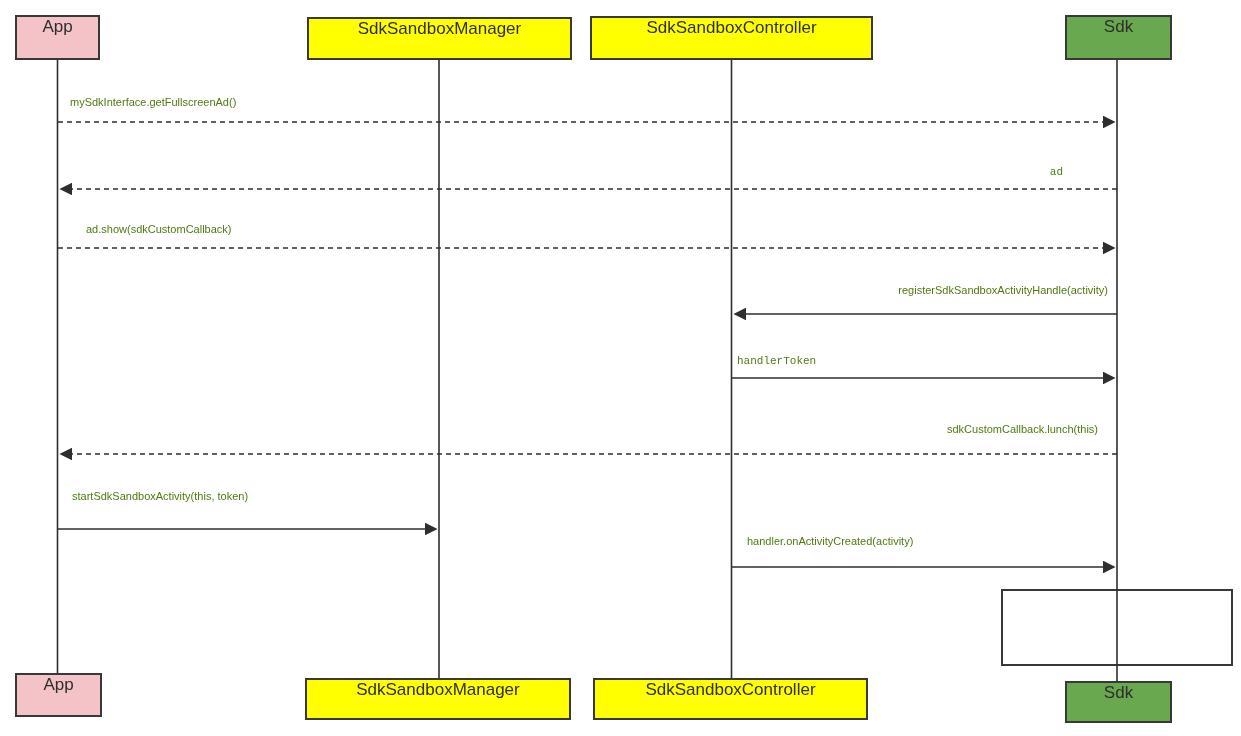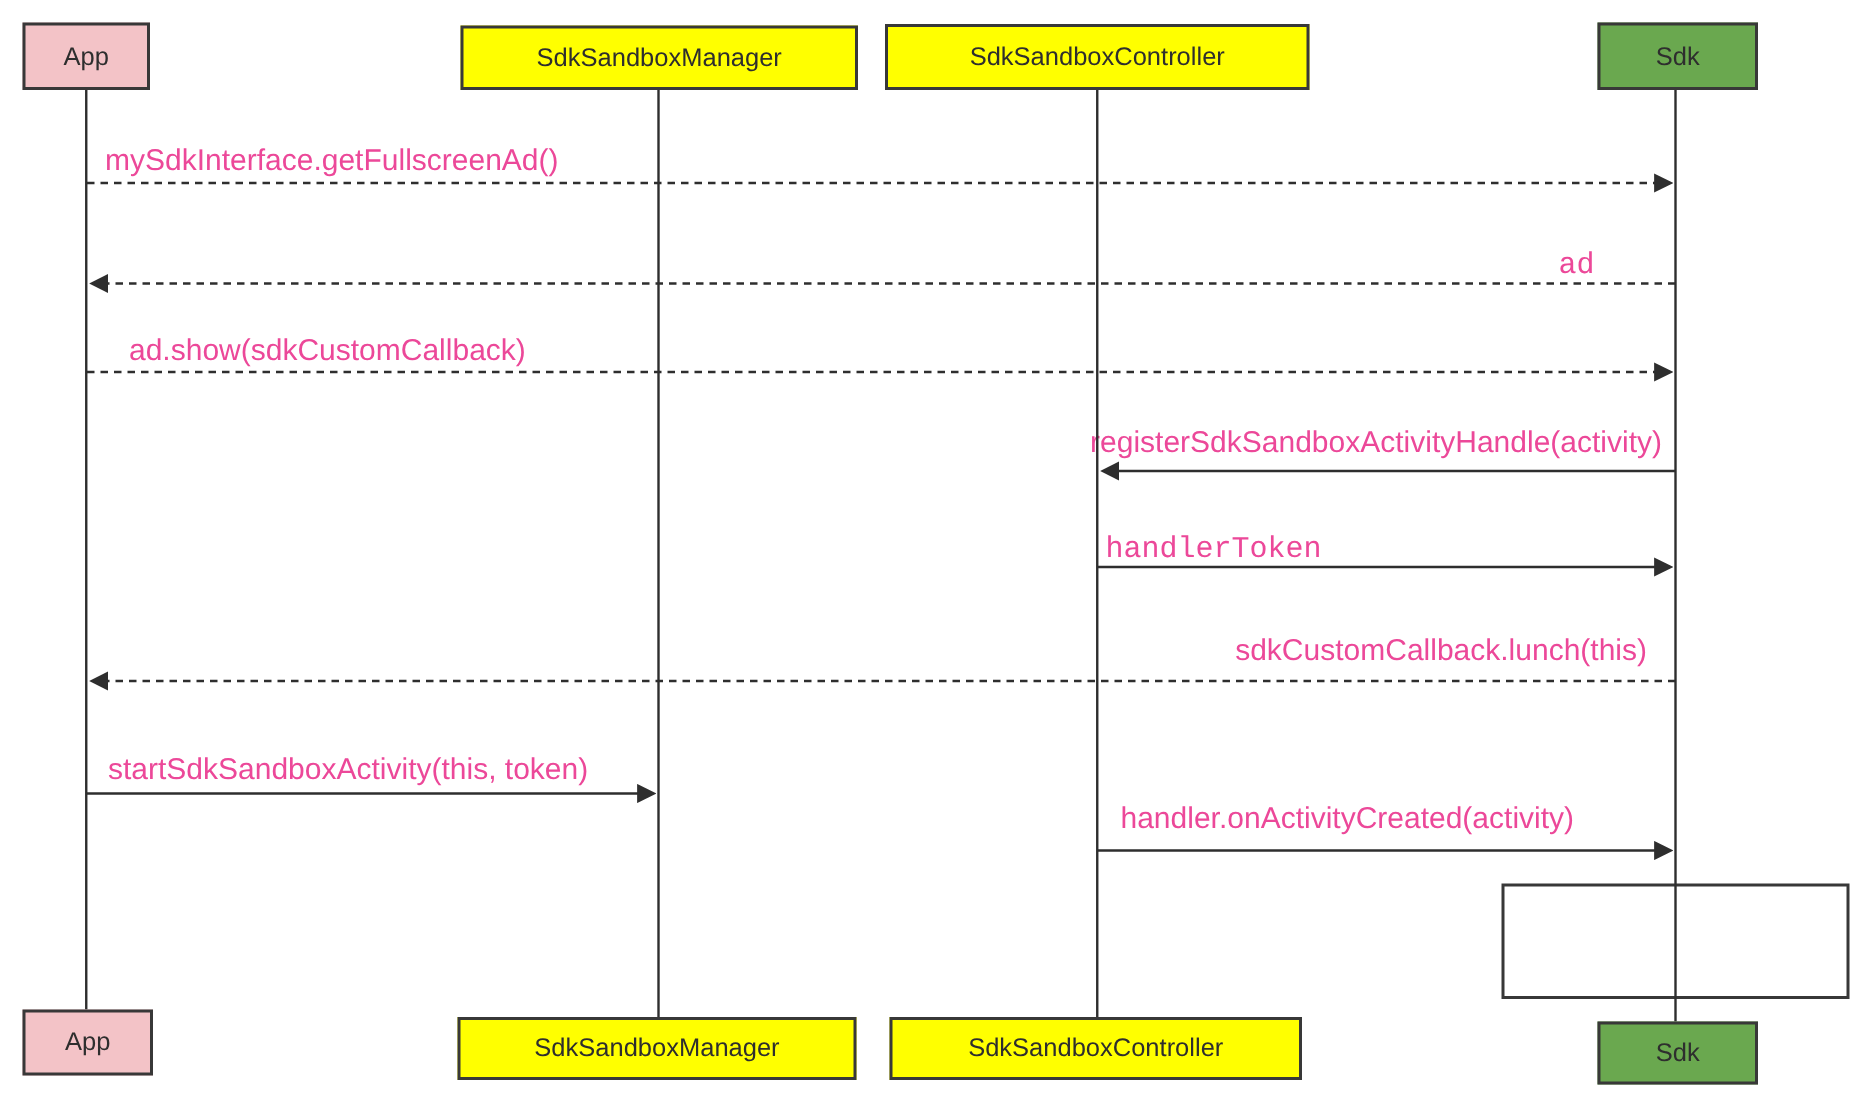--- a/index.html
+++ b/index.html
@@ -9,30 +9,29 @@
     height: 736px;
     background: #ffffff;
     font-family: "Liberation Sans", sans-serif;
     overflow: hidden;
   }
   .pbox {
     position: absolute;
     box-sizing: border-box;
     border: 2px solid #383838;
     display: flex;
-    align-items: center;
     justify-content: center;
     font-size: 17px;
     color: #2e2e2e;
     z-index: 3;
   }
   .mlabel {
     position: absolute;
-    font-size: 20px;
-    color: #ec4899;
+    font-size: 11px;
+    color: #4d7c0f;
     white-space: nowrap;
     z-index: 1;
   }
   .note-text {
     position: absolute;
     left: 1014px;
     top: 601px;
     font-size: 15px;
     line-height: 23px;
     color: #3a3a3a;
@@ -54,21 +53,21 @@
   .p-manager-bot    { left: 305px;  top: 678px; width: 266px; height: 42px; }
   .p-controller-bot { left: 593px;  top: 678px; width: 275px; height: 42px; }
   .p-sdk-bot        { left: 1065px; top: 681px; width: 107px; height: 42px; }
   
   .ml-1 { left: 70px;  top: 96px;  }
   .ml-2 { right: 178px; top: 166px; font-family: Liberation Mono, monospace; }
   .ml-3 { left: 86px;  top: 223px; }
   .ml-4 { right: 133px; top: 284px; }
   .ml-5 { left: 737px; top: 355px; font-family: Liberation Mono, monospace; }
   .ml-6 { right: 143px; top: 423px; }
-  .ml-7 { left: 72px;  top: 502px; text-align: center; }
+  .ml-7 { left: 72px;  top: 490px; text-align: center; }
   .ml-8 { left: 747px; top: 535px; }
 </style>
 </head>
 <body>
 
 <div class="stage">
 
   <div class="mlabel ml-1">mySdkInterface.getFullscreenAd()</div>
   <div class="mlabel ml-2">ad</div>
   <div class="mlabel ml-3">ad.show(sdkCustomCallback)</div>

